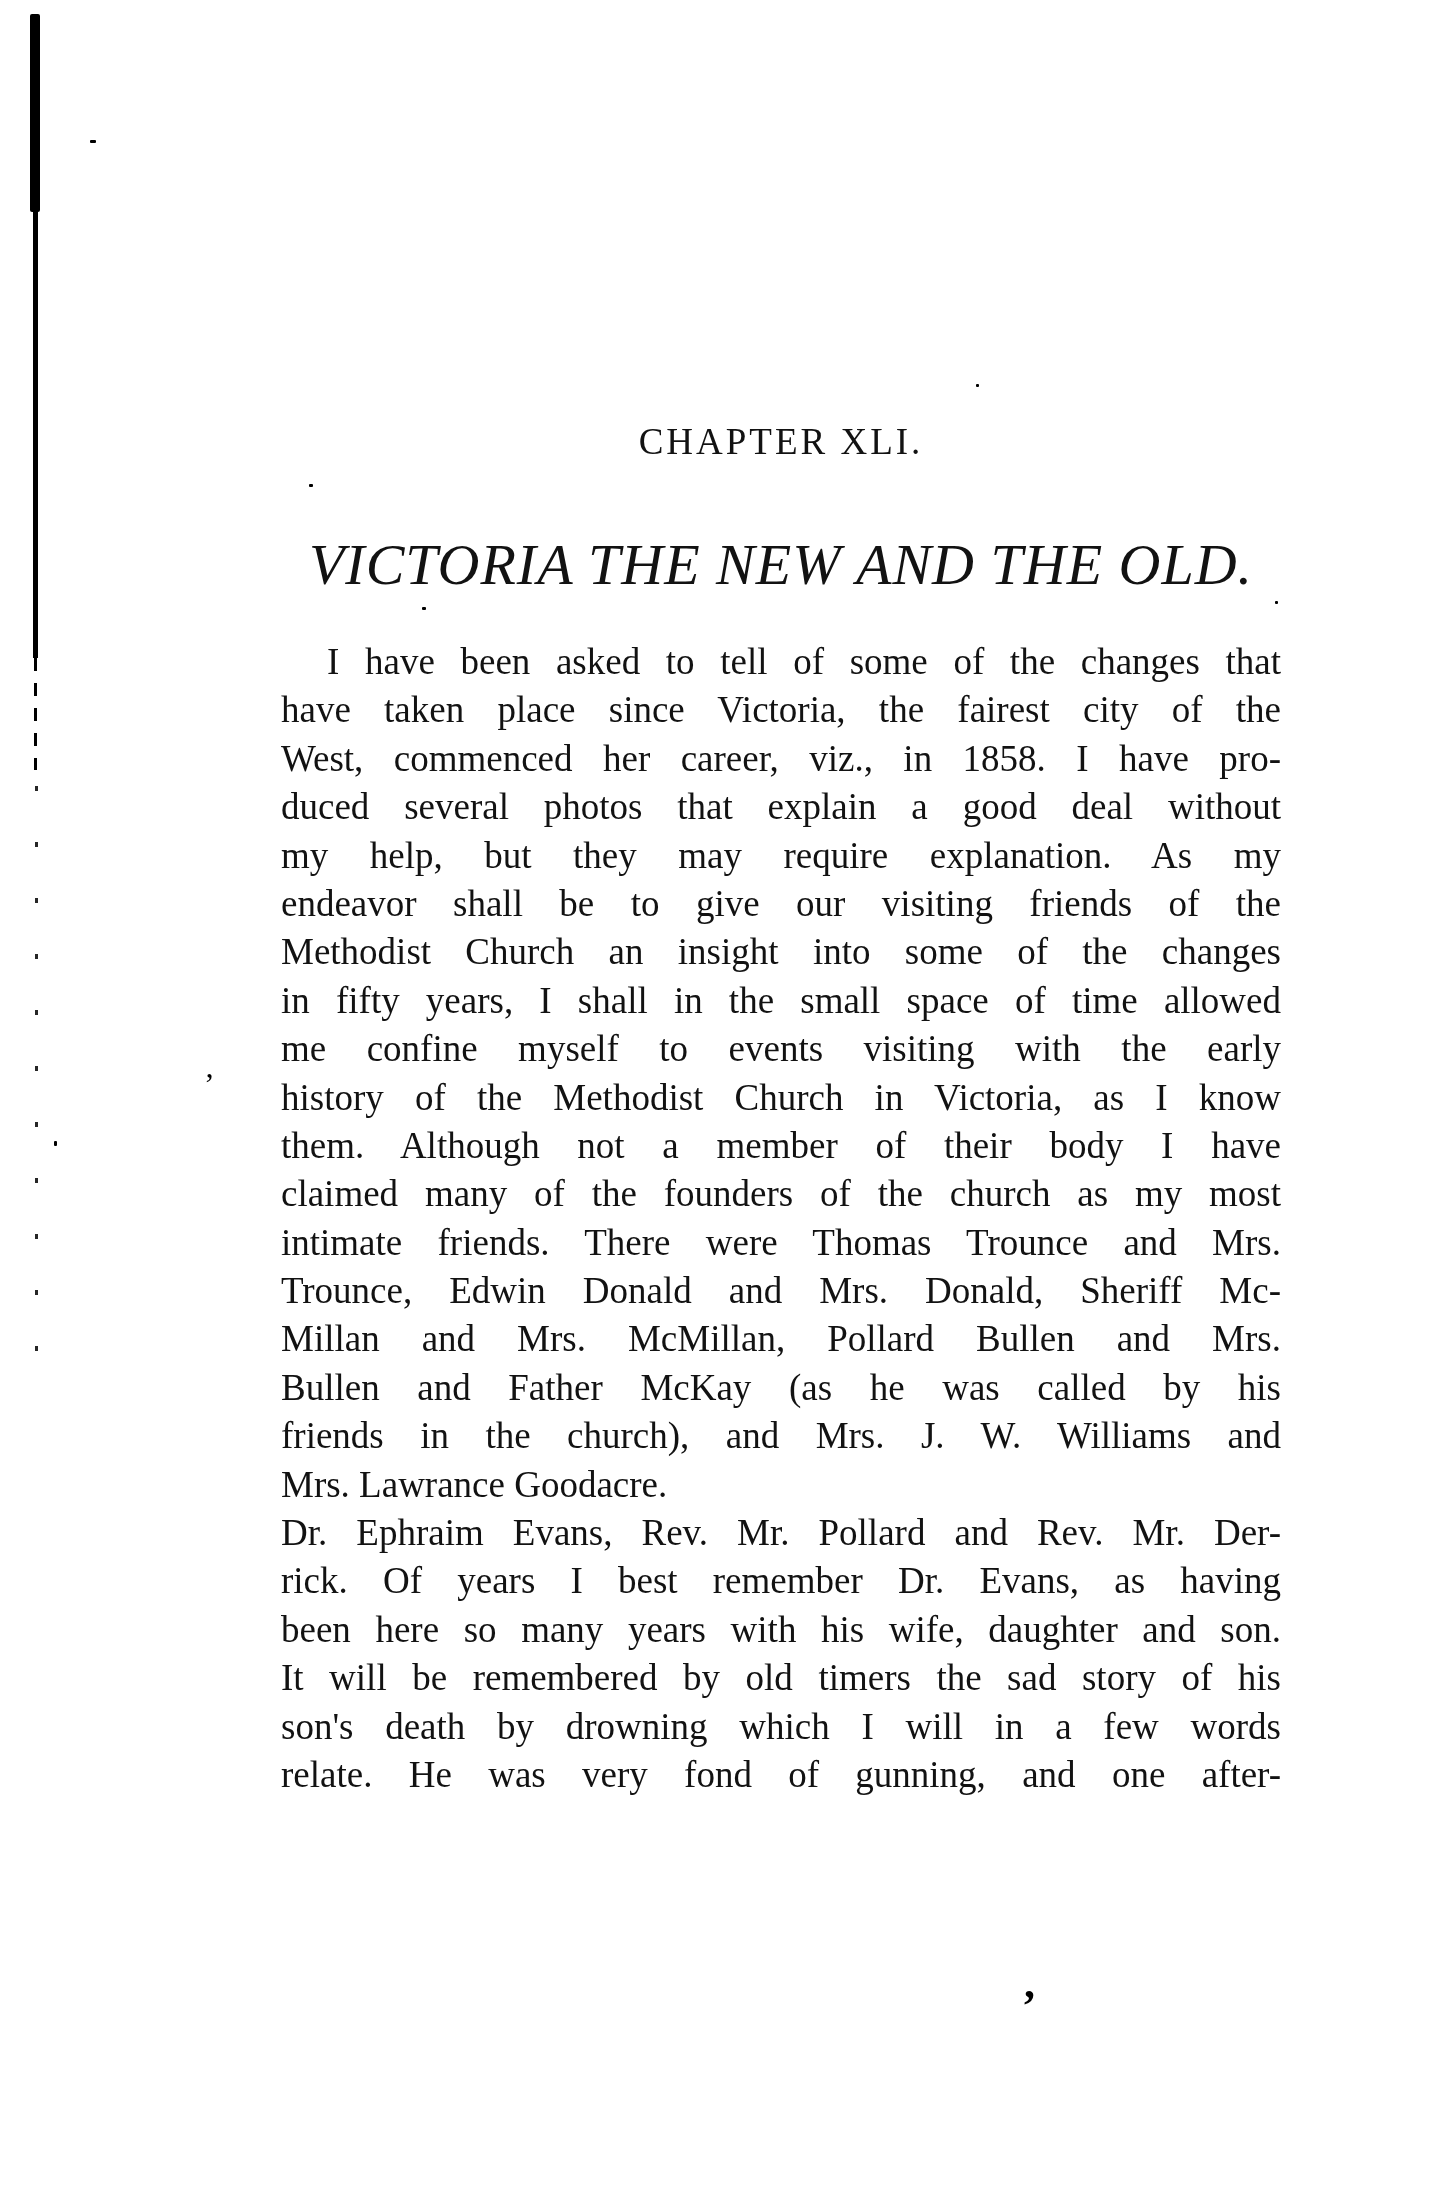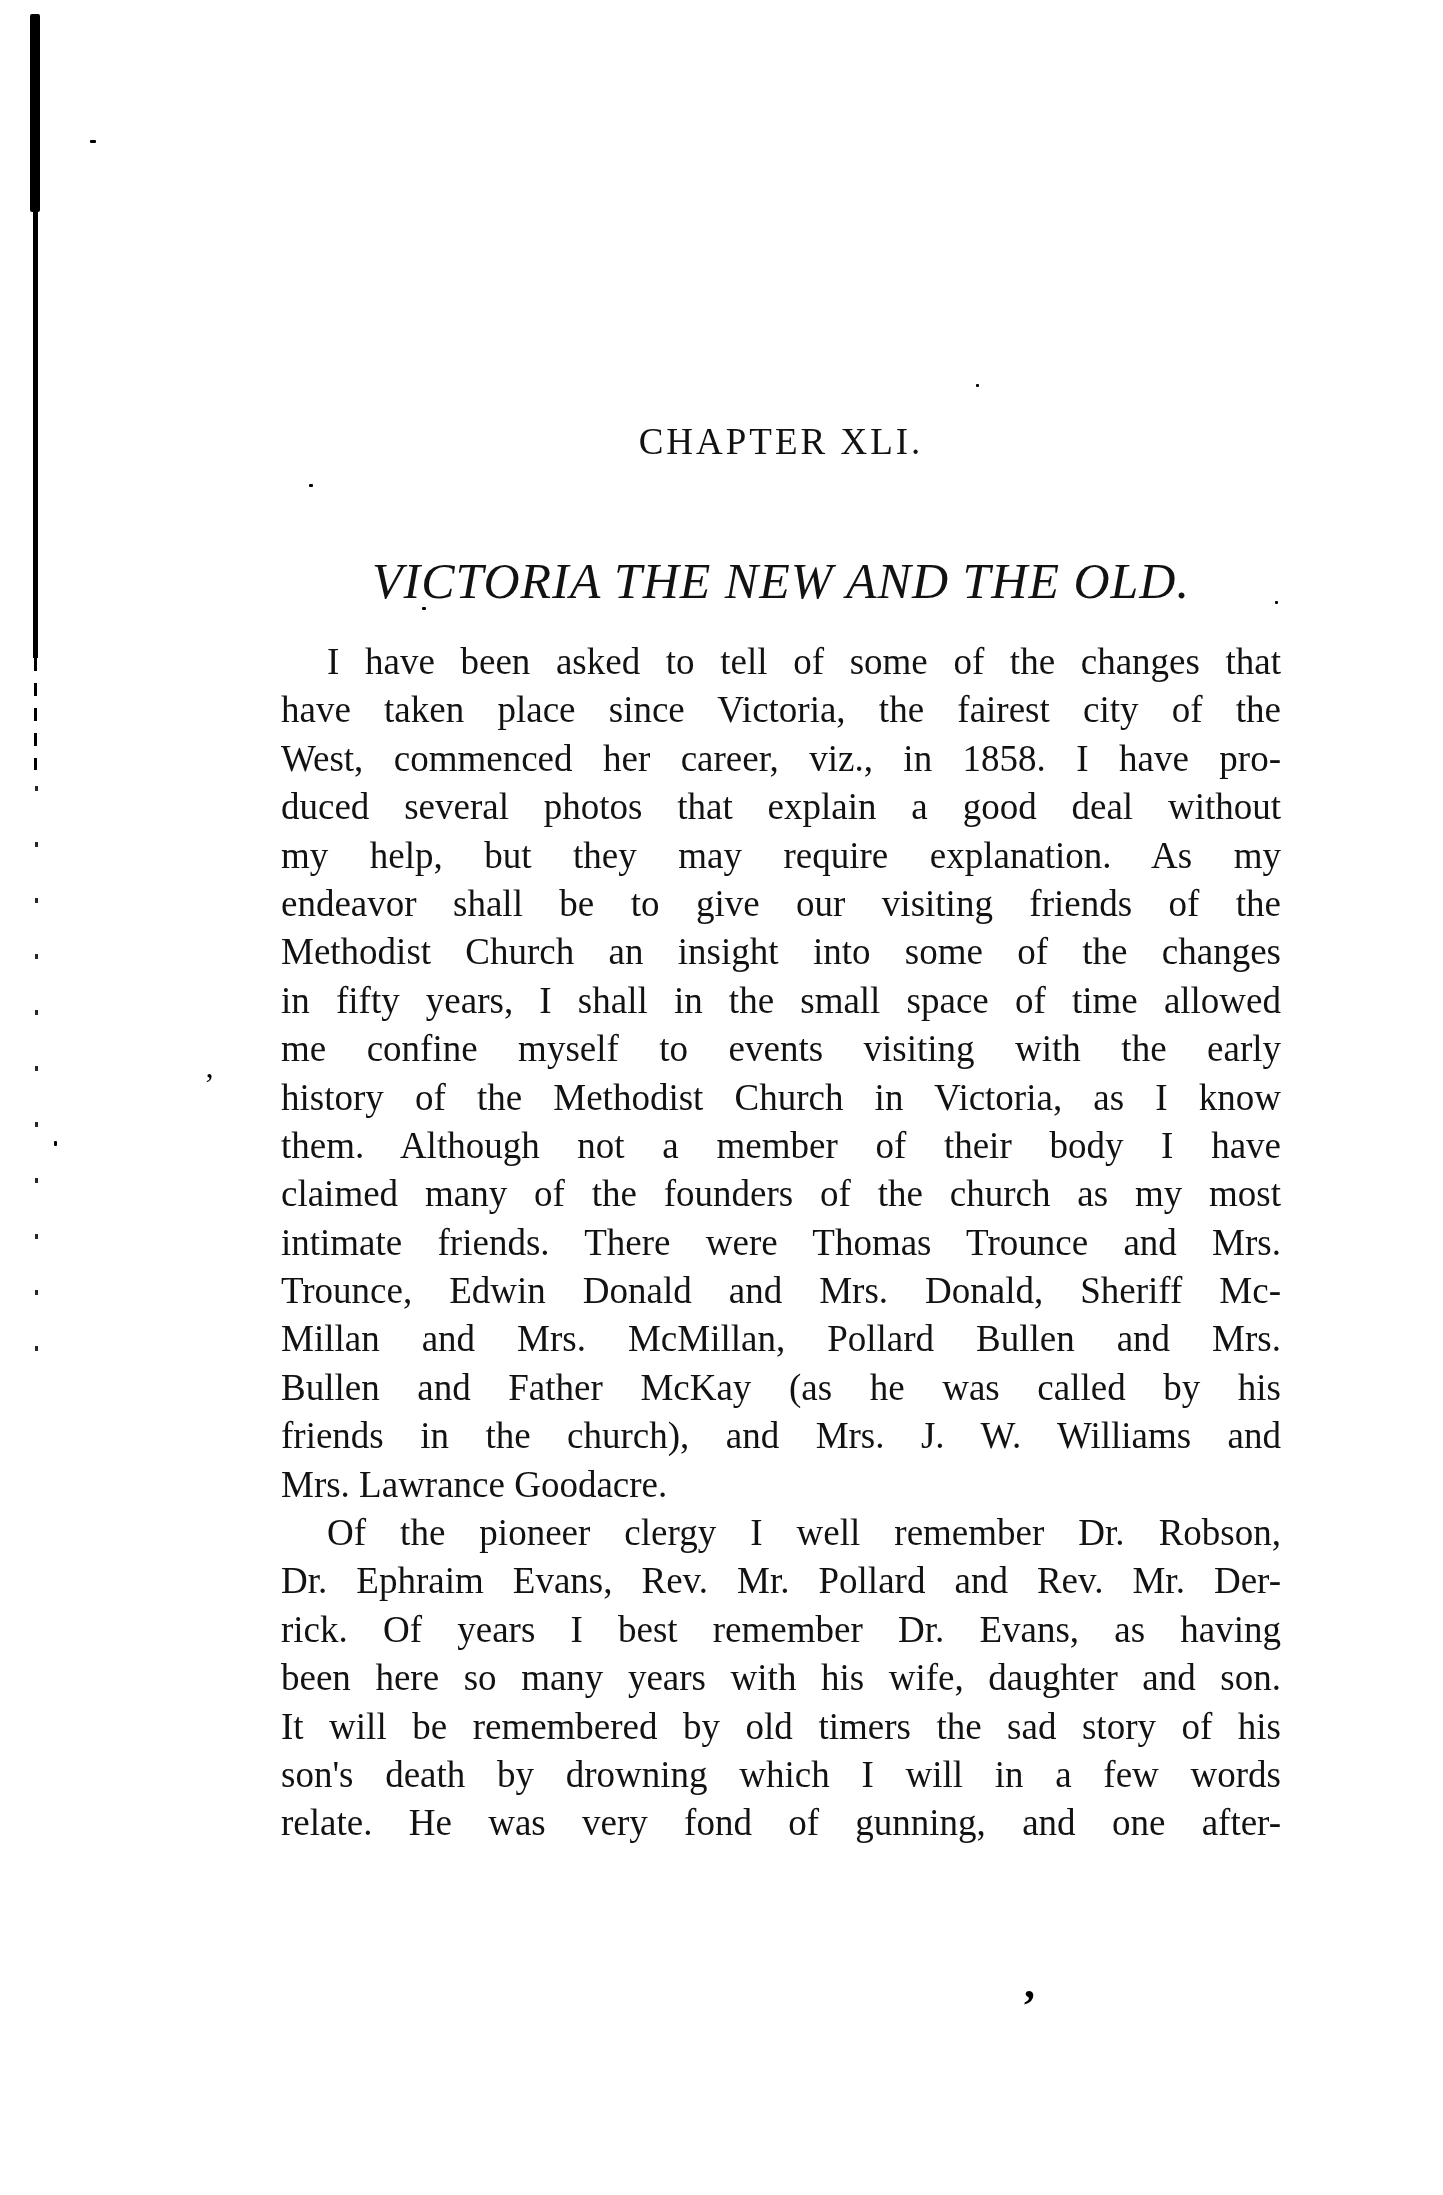--- a/index.html
+++ b/index.html
@@ -25,24 +25,23 @@
     letter-spacing: 3px;
     white-space: nowrap;
   }
   .chapter-subtitle {
     position: absolute;
     top: 531px;
     left: 281px;
     width: 1000px;
     text-align: center;
     font-style: italic;
-    font-size: 50px;
+    font-size: 58px;
     letter-spacing: 1px;
     white-space: nowrap;
-    margin-top: 21px;
   }
 
   
   .body-text {
     position: absolute;
     top: 638px;
     left: 281px;
     width: 1000px;
     font-size: 37px;
     line-height: 48.4px;
@@ -133,21 +132,20 @@
     <div class="line">me confine myself to events visiting with the early</div>
     <div class="line">history of the Methodist Church in Victoria, as I know</div>
     <div class="line">them. Although not a member of their body I have</div>
     <div class="line">claimed many of the founders of the church as my most</div>
     <div class="line">intimate friends. There were Thomas Trounce and Mrs.</div>
     <div class="line">Trounce, Edwin Donald and Mrs. Donald, Sheriff Mc-</div>
     <div class="line">Millan and Mrs. McMillan, Pollard Bullen and Mrs.</div>
     <div class="line">Bullen and Father McKay (as he was called by his</div>
     <div class="line">friends in the church), and Mrs. J. W. Williams and</div>
     <div class="line no-justify">Mrs. Lawrance Goodacre.</div>
-    <div class="line indent">Of the pioneer clergy I well remember Dr. Robson,</div>
     <div class="line">Dr. Ephraim Evans, Rev. Mr. Pollard and Rev. Mr. Der-</div>
     <div class="line">rick. Of years I best remember Dr. Evans, as having</div>
     <div class="line">been here so many years with his wife, daughter and son.</div>
     <div class="line">It will be remembered by old timers the sad story of his</div>
     <div class="line">son's death by drowning which I will in a few words</div>
     <div class="line">relate. He was very fond of gunning, and one after-</div>
   </div>
 
 
 </div>

